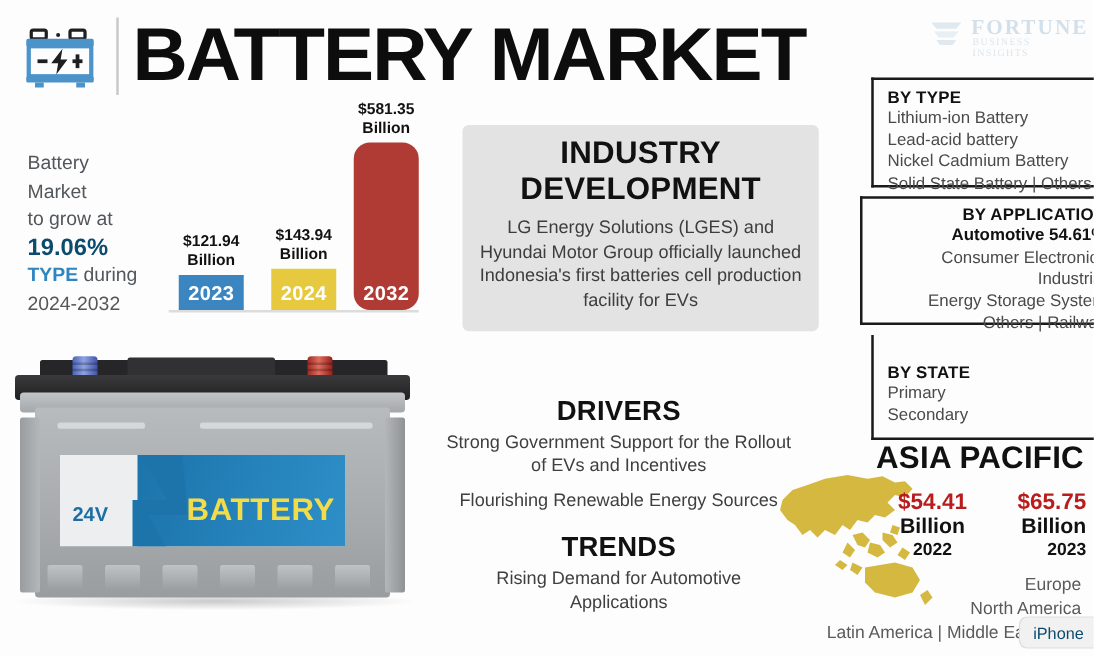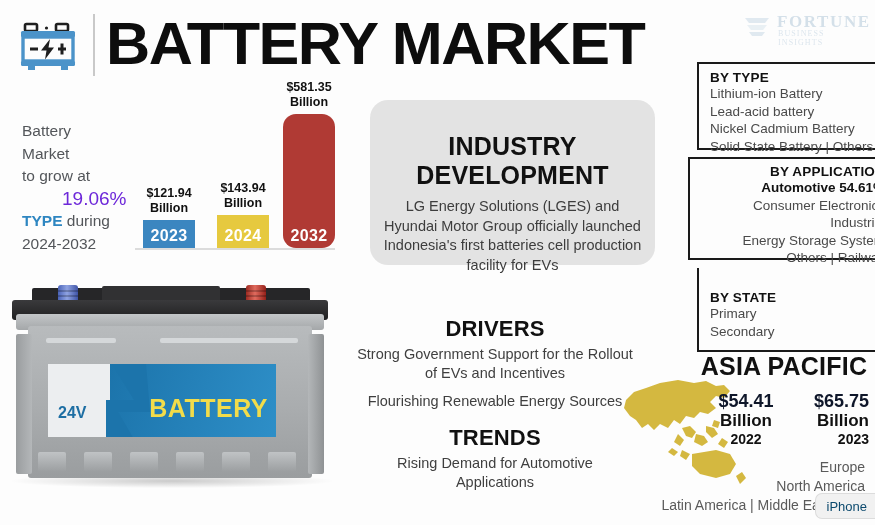--- a/index.html
+++ b/index.html
@@ -36,43 +36,43 @@
     position:absolute; left:35px; top:15px;
     font-family:"Liberation Serif", serif;
     font-size:8px; letter-spacing:1.1px; color:#afc6d8;
   }
 
   
   #cagr-block {
     position:absolute; left:22px; top:120px; width:112px;
     font-size:15.5px; line-height:22.5px; color:#53565a;
   }
-  #cagr-block .big { color:#6d28d9; font-weight:normal; font-size:19px;margin-left:40px; }
+  #cagr-block .big { color:#0c4a6e; font-weight:bold; font-size:19px; }
   #cagr-block .acc { color:#2e86c1; font-weight:bold; }
 
   
   #bar-chart { position:absolute; left:135px; top:88px; width:210px; height:162px; }
   #bar-baseline { position:absolute; left:0; bottom:0; width:200px; height:2px; background:#dcdcdc; }
   .bar-col { position:absolute; bottom:2px; width:52px; }
   .bar-rect { position:absolute; bottom:0; left:0; width:52px; }
   .bar-value {
     position:absolute; left:50%; transform:translateX(-50%);
     text-align:center; font-size:12.5px; font-weight:bold; color:#111;
     line-height:14.5px; white-space:nowrap;
   }
   .bar-year {
     position:absolute; bottom:3px; left:0; width:52px; text-align:center;
     font-size:16px; font-weight:bold; color:#ffffff; letter-spacing:.3px;
   }
 
   
   #industry-panel {
     position:absolute; left:370px; top:100px; width:285px; height:165px;
-    background:#e3e3e3; border-radius:18px;
-    display:flex; flex-direction:column; align-items:center; padding-top:32px;
+    background:#e3e3e3; border-radius:5px;
+    display:flex; flex-direction:column; align-items:center; padding-top:8px;
   }
   #industry-panel .idp-title {
     font-size:25px; font-weight:bold; color:#111; line-height:29px;
     text-align:center; letter-spacing:.2px;
   }
   #industry-panel .idp-body {
     margin-top:7px; font-size:14.5px; line-height:19.5px;
     color:#3d3d3d; text-align:center; width:258px;
   }
 
@@ -102,21 +102,21 @@
   #by-type-box .seg-inner { padding:6px 0 0 11px; text-align:left; }
   #by-application-box .seg-inner { padding:5px 13px 0 0; text-align:right; }
   #by-state-box .seg-inner { padding:22px 0 0 11px; text-align:left; }
 
   
   #asia-title {
     position:absolute; left:700px; top:352px; width:168px;
     font-size:25px; font-weight:bold; color:#111; text-align:center; letter-spacing:.2px;
   }
   .ap-stat { position:absolute; text-align:center; width:78px; }
-  .ap-stat .ap-amt { font-size:18px; font-weight:bold; color:#0f172a; line-height:20px; }
+  .ap-stat .ap-amt { font-size:18px; font-weight:bold; color:#b91c1c; line-height:20px; }
   .ap-stat .ap-unit { font-size:17px; font-weight:bold; color:#111; line-height:19px; }
   .ap-stat .ap-yr { font-size:14px; font-weight:bold; color:#111; line-height:17px; margin-top:1px; }
   #ap-stat-2022 { left:707px; top:391px; }
   #ap-stat-2023 { left:791px; top:391px;text-align:right; }
   #region-list {
     position:absolute; right:10px; top:458px; width:290px;
     text-align:right; font-size:14px; line-height:19px; color:#5a5a5a;
   }
   #asia-map { position:absolute; left:620px; top:372px; width:140px; height:120px; }
 

